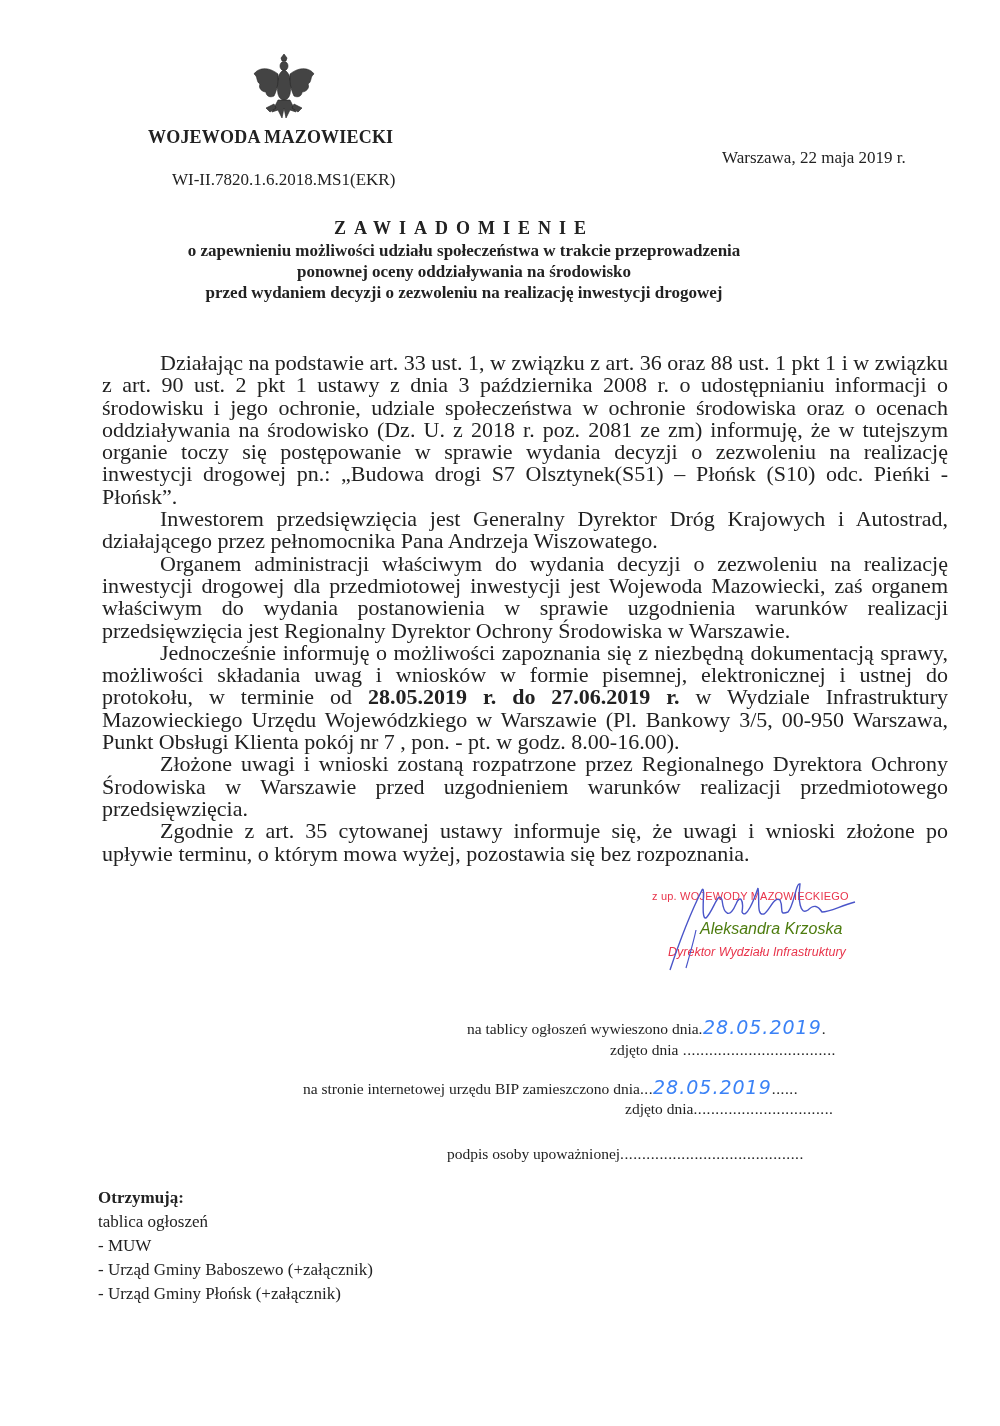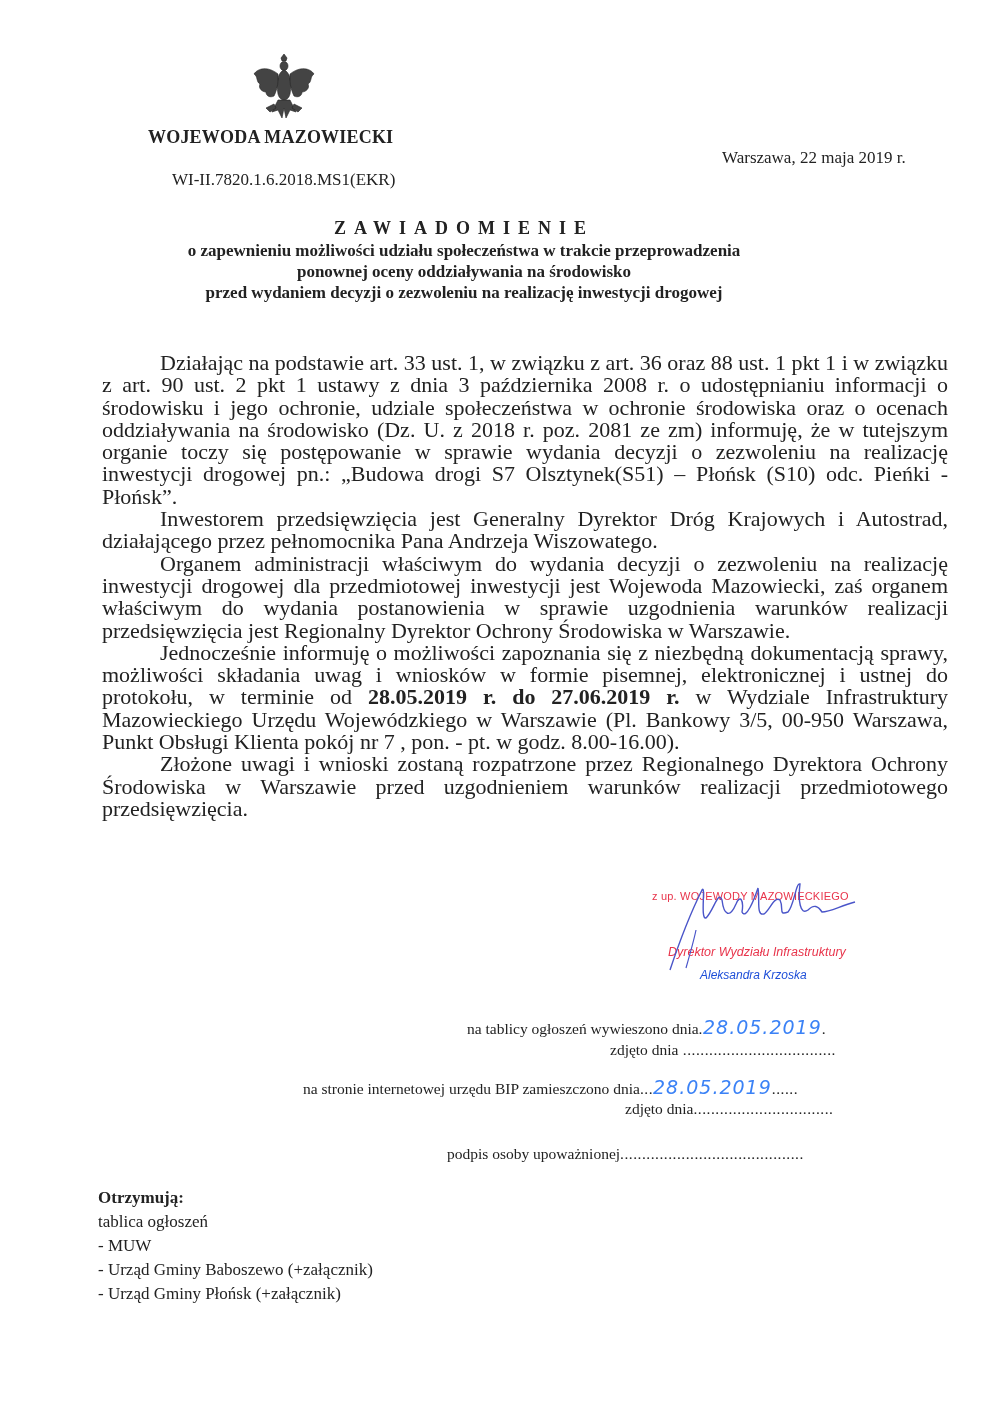--- a/index.html
+++ b/index.html
@@ -10,21 +10,21 @@
   .office { left: 140px; top: 127px; font-weight: bold; font-size: 18px; letter-spacing: 0.2px; margin-left: 8px; }
   .ref { left: 172px; top: 170px; font-size: 17px; }
   .place-date { left: 722px; top: 148px; font-size: 17px; }
   .title-block { left: 0; top: 216px; width: 868px; text-align: center; font-weight: bold; }
   .title { font-size: 18px; letter-spacing: 8px; margin-left: 60px; line-height: 24px; }
   .subtitle { font-size: 17px; line-height: 21px; margin-left: 60px; }
   .body { left: 102px; top: 340px; width: 846px; font-size: 22px; line-height: 22.3px; text-align: justify; margin-top: 12px; }
   .body p { margin: 0; text-indent: 58px; }
   .body b { font-weight: bold; }
   .stamp-line1 { left: 652px; top: 890px; font-family: "Liberation Sans", sans-serif; font-size: 11px; color: #e8344b; letter-spacing: 0.2px; }
-  .stamp-name { left: 700px; top: 968px; font-family: "Liberation Sans", sans-serif; font-size: 12px; color: #1d4ed8; font-style: italic; }
+  .stamp-name { left: 700px; top: 920px; font-family: "Liberation Sans", sans-serif; font-size: 16px; color: #4d7c0f; font-style: italic; }
   .stamp-role { left: 668px; top: 945px; font-family: "Liberation Sans", sans-serif; font-size: 12.5px; color: #e8344b; font-style: italic; }
   .sig-svg { left: 640px; top: 860px; width: 250px; height: 120px; }
   .posted { font-size: 15.5px; white-space: nowrap; }
   .dots { letter-spacing: 0.5px; }
   .hand { font-family: "DejaVu Sans", sans-serif; color: #3b82f6; font-size: 19px; font-style: italic; letter-spacing: 1px; }
   .recipients { left: 98px; top: 1186px; font-size: 17px; line-height: 24px; }
   .recipients .hdr { font-weight: bold; }
 </style>
 </head>
 <body>
@@ -51,20 +51,21 @@
   <div class="subtitle">ponownej oceny oddziaływania na środowisko</div>
   <div class="subtitle">przed wydaniem decyzji o zezwoleniu na realizację inwestycji drogowej</div>
 </div>
 
 <div class="abs body">
   <p>Działając na podstawie art. 33 ust. 1, w związku z art. 36 oraz 88 ust. 1 pkt 1 i w związku z art. 90 ust. 2 pkt 1 ustawy z dnia 3 października 2008 r. o udostępnianiu informacji o środowisku i jego ochronie, udziale społeczeństwa w ochronie środowiska oraz o ocenach oddziaływania na środowisko (Dz. U. z 2018 r. poz. 2081 ze zm) informuję, że w tutejszym organie toczy się postępowanie w sprawie wydania decyzji o zezwoleniu na realizację inwestycji drogowej pn.: „Budowa drogi S7 Olsztynek(S51) – Płońsk (S10) odc. Pieńki - Płońsk”.</p>
   <p>Inwestorem przedsięwzięcia jest Generalny Dyrektor Dróg Krajowych i Autostrad, działającego przez pełnomocnika Pana  Andrzeja Wiszowatego.</p>
   <p>Organem administracji właściwym do wydania decyzji o zezwoleniu na realizację inwestycji drogowej dla przedmiotowej inwestycji jest Wojewoda Mazowiecki, zaś organem właściwym do wydania postanowienia w sprawie uzgodnienia warunków realizacji przedsięwzięcia jest Regionalny Dyrektor Ochrony Środowiska w Warszawie.</p>
   <p><span>Jednocześnie informuję o możliwości zapoznania się z niezbędną dokumentacją sprawy, możliwości składania uwag i wniosków w formie pisemnej, elektronicznej i ustnej do protokołu, w terminie od </span><b>28.05.2019 r.</b><b> do </b><b>27.06.2019 r.</b><span> w Wydziale Infrastruktury Mazowieckiego Urzędu Wojewódzkiego w Warszawie (Pl. Bankowy 3/5, 00-950 Warszawa, Punkt Obsługi Klienta pokój nr 7 , pon. - pt. w godz. 8.00-16.00).</span></p>
   <p>Złożone uwagi i wnioski zostaną rozpatrzone przez Regionalnego Dyrektora Ochrony Środowiska w Warszawie przed uzgodnieniem warunków realizacji przedmiotowego przedsięwzięcia.</p>
+  <p>Zgodnie z art. 35 cytowanej ustawy informuje się, że uwagi i wnioski złożone po upływie terminu, o którym mowa wyżej, pozostawia się bez rozpoznania.</p>
 </div>
 
 <div class="abs stamp-line1">z up. WOJEWODY MAZOWIECKIEGO</div>
 <div class="abs stamp-name">Aleksandra Krzoska</div>
 <div class="abs stamp-role">Dyrektor Wydziału Infrastruktury</div>
 <svg class="abs sig-svg" viewBox="0 0 250 120">
   <path d="M30 110 C40 80 52 50 62 30 C66 24 60 60 66 58 C74 50 78 30 82 40 C84 56 90 58 96 44 C100 34 104 40 102 52 C106 60 114 40 118 28 C120 40 116 56 124 54 C130 50 134 36 140 40 C144 48 138 56 148 52 C154 46 156 22 160 24 C158 40 160 56 168 50 C174 44 178 46 182 52 C190 52 200 46 215 42" fill="none" stroke="#4a55c9" stroke-width="1.4"></path>
   <path d="M56 70 C54 80 50 94 46 108" fill="none" stroke="#4a55c9" stroke-width="1.2"></path>
 </svg>
 

